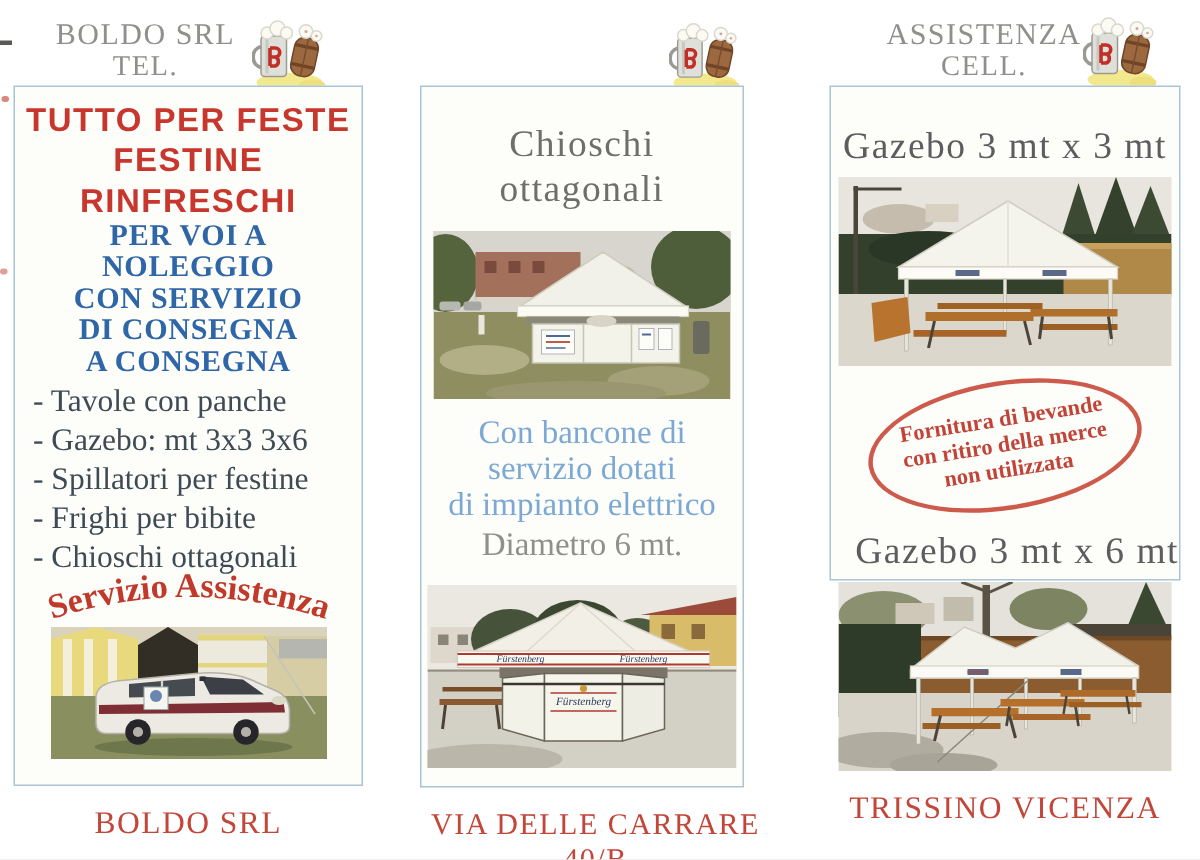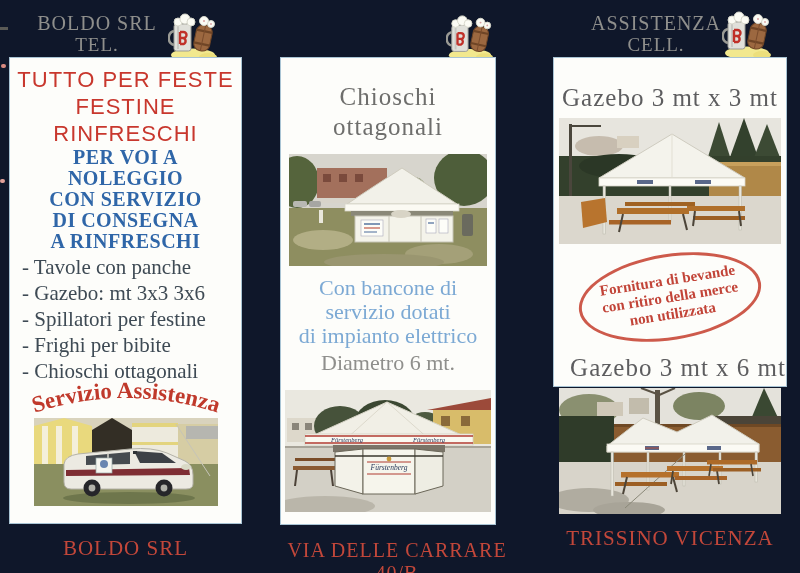--- a/index.html
+++ b/index.html
@@ -1,34 +1,34 @@
 <!DOCTYPE html>
 <html><head>
 <meta charset="utf-8">
 <style>
   html,body{margin:0;padding:0;background:#e8e8e8;}
-  .page{position:relative;width:800px;height:573px;background:#0f172a;overflow:hidden;
+  .page{position:relative;width:800px;height:573px;background:#ffffff;overflow:hidden;
         font-family:"Liberation Serif",serif;}
   
   .hdr{position:absolute;text-align:center;color:#8f8f8c;letter-spacing:1px;line-height:21px;}
   .hdr .l1{font-size:20px;}
   .hdr .l2{font-size:19px;}
   .hdr-left{left:22px;top:13px;width:150px;}
   .hdr-right{left:578px;top:13px;width:156px;}
   .logo{position:absolute;}
   .logo-left{left:168px;top:10px;}
   .logo-center{left:446px;top:12px;}
   .logo-right{left:722px;top:8px;}
   
   .panel{position:absolute;border:1px solid #a9c4d4;background:#fdfdfa;text-align:center;box-sizing:border-box;}
   .panel-left{left:9px;top:57px;width:233px;height:467px;padding-top:8px;}
   .panel-center{left:280px;top:57px;width:216px;height:468px;padding-top:24px;}
   .panel-right{left:553px;top:57px;width:234px;height:330px;padding-top:26px;}
   
-  .red-head{font-family:"Liberation Sans",sans-serif;font-weight:normal;font-size:22px;
+  .red-head{font-family:"Liberation Sans",sans-serif;font-weight:bold;font-size:22px;
             line-height:27px;color:#c8372d;letter-spacing:1px;}
   .blue-sub{font-weight:bold;font-size:20px;line-height:21px;color:#2f66a8;letter-spacing:.5px;}
   .rent-list{margin-top:2px;text-align:left;padding-left:12px;color:#3e4a54;}
   .rent-list .item{font-size:21px;line-height:26px;white-space:nowrap;}
   .arc-svg{display:block;margin:-8px auto 0;}
   .arc-svg text{font-family:"Liberation Serif",serif;font-size:23px;font-weight:600;fill:#c0392b;}
   .photo{display:block;margin:0 auto;}
   .photo-van{margin-top:-2px;}
   
   .gray-title{font-size:25px;line-height:30px;color:#6e6e6c;letter-spacing:1px;}
@@ -108,21 +108,21 @@
 
   <section class="panel panel-left">
     <div class="red-head">TUTTO PER FESTE</div>
     <div class="red-head">FESTINE</div>
     <div class="red-head">RINFRESCHI</div>
 
     <div class="blue-sub">PER VOI A</div>
     <div class="blue-sub">NOLEGGIO</div>
     <div class="blue-sub">CON SERVIZIO</div>
     <div class="blue-sub">DI CONSEGNA</div>
-    <div class="blue-sub">A RINFRESCHI</div>
+    <div class="blue-sub">A CONSEGNA</div>
 
     <div class="rent-list">
       <div class="item">- Tavole con panche</div>
       <div class="item">- Gazebo: mt 3x3 3x6</div>
       <div class="item">- Spillatori per festine</div>
       <div class="item">- Frighi per bibite</div>
       <div class="item">- Chioschi ottagonali</div>
     </div>
 
     <svg class="arc-svg" width="218" height="44">

